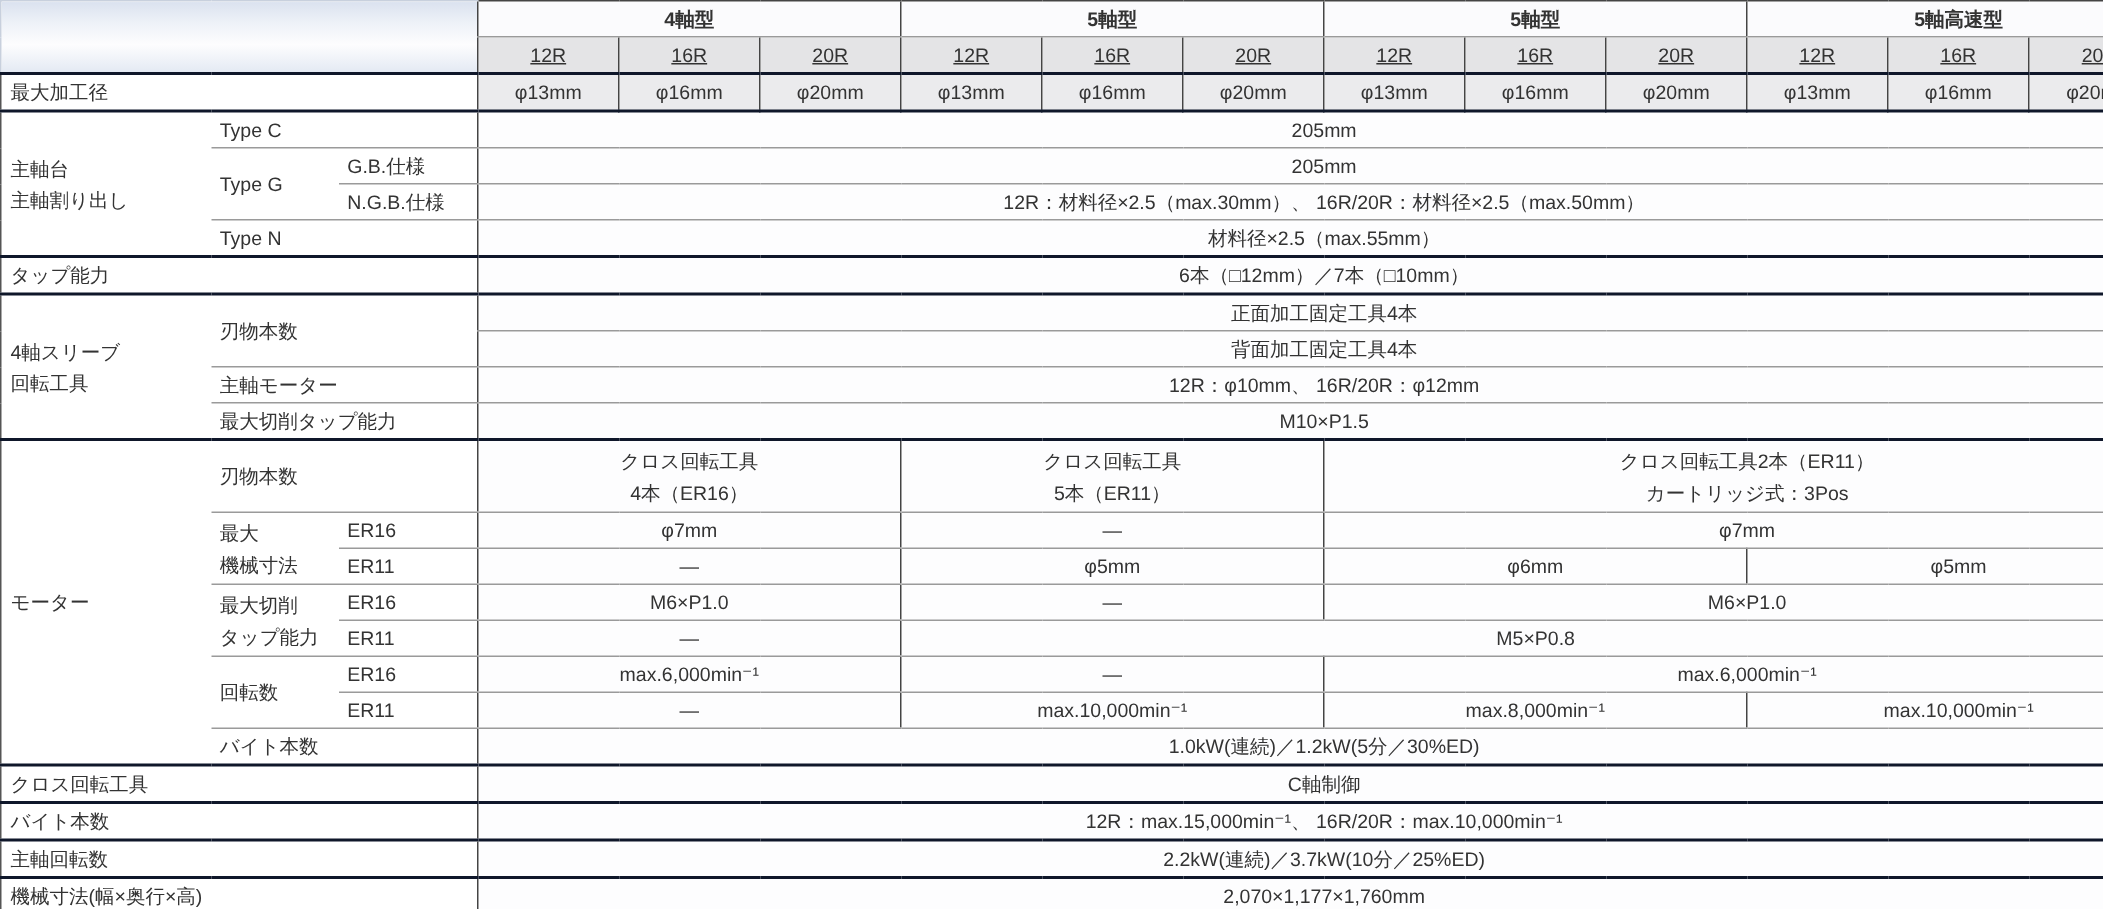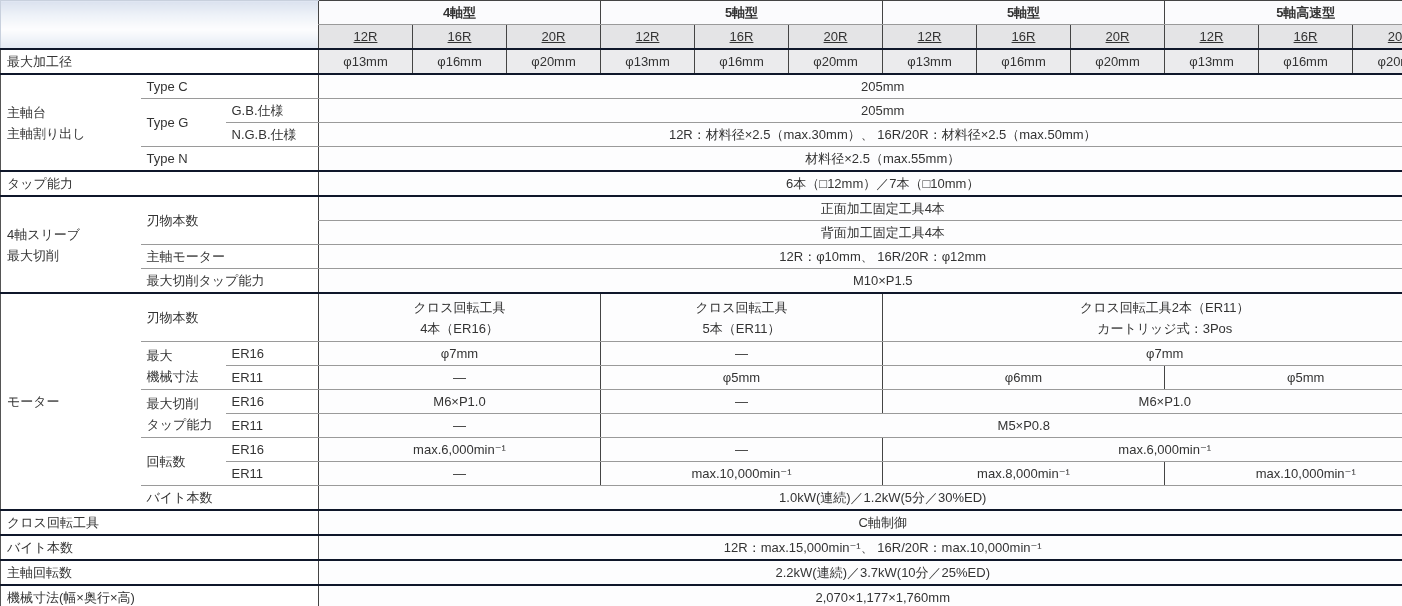--- a/index.html
+++ b/index.html
@@ -130,21 +130,21 @@
         <tr>
           <td colspan="2" class="lab">Type N</td>
           <td colspan="12" class="val">材料径×2.5（max.55mm）</td>
         </tr>
         <tr class="sec">
           <td colspan="3" class="lab">タップ能力</td>
           <td colspan="12" class="val">6本（□12mm）／7本（□10mm）</td>
         </tr>
         <tr class="sec">
           <td rowspan="4" class="lab ml">4軸スリーブ
-最大切削</td>
+回転工具</td>
           <td colspan="2" rowspan="2" class="lab">刃物本数</td>
           <td colspan="12" class="val">正面加工固定工具4本</td>
         </tr>
         <tr>
           <td colspan="12" class="val">背面加工固定工具4本</td>
         </tr>
         <tr>
           <td colspan="2" class="lab">主軸モーター</td>
           <td colspan="12" class="val">12R：φ10mm、 16R/20R：φ12mm</td>
         </tr>

